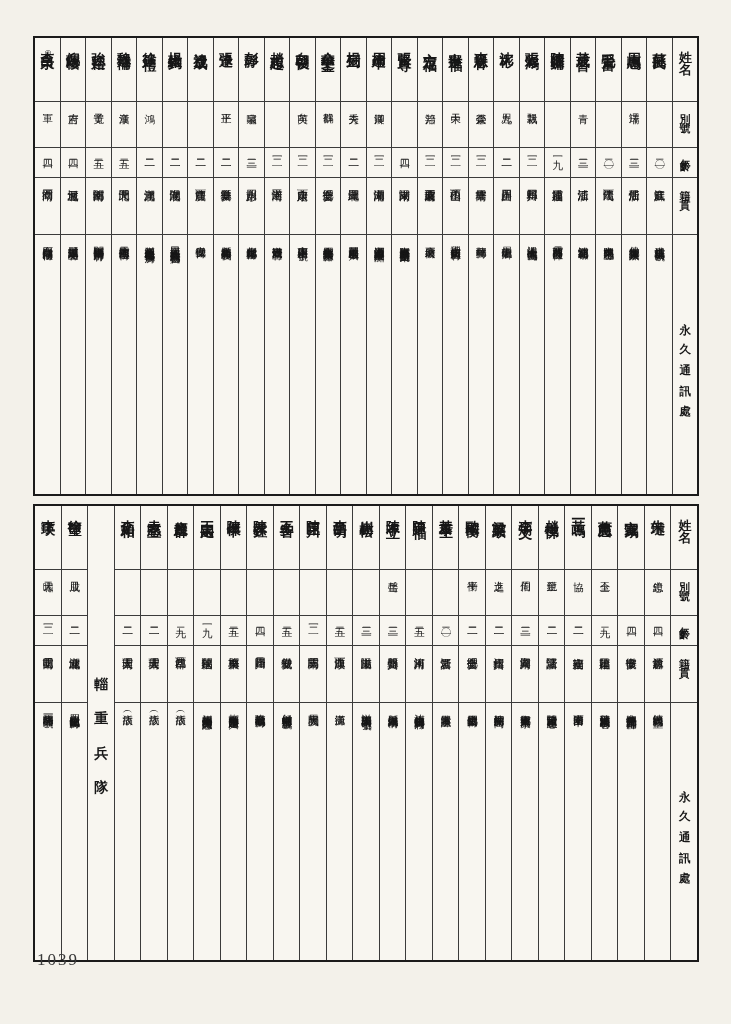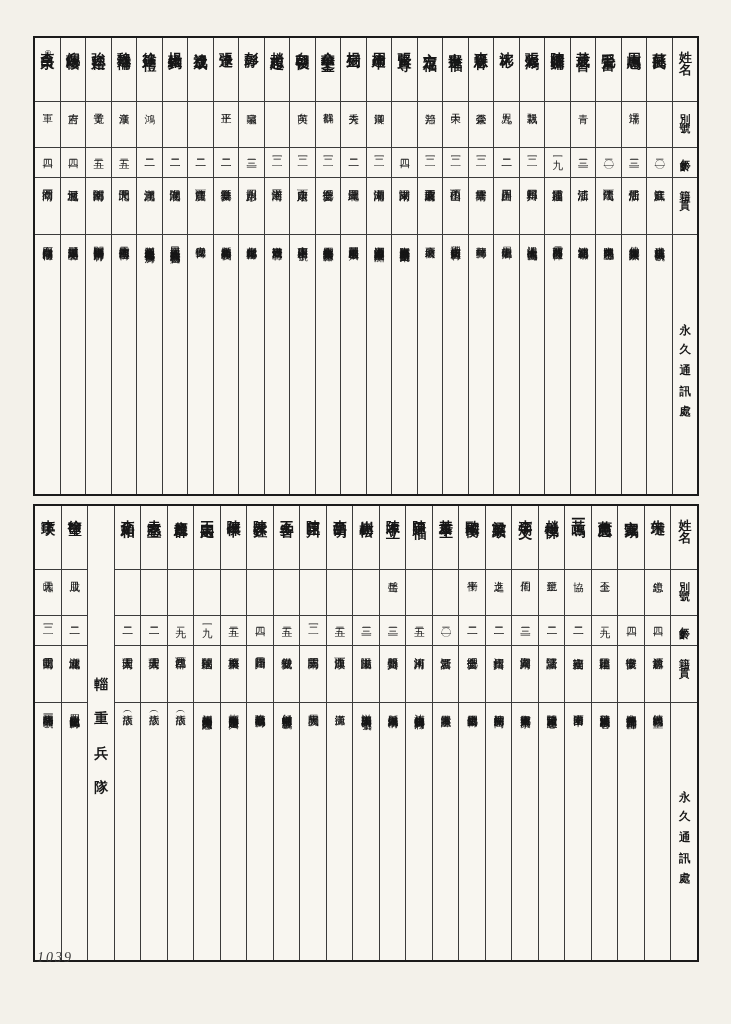--- a/index.html
+++ b/index.html
@@ -70,24 +70,23 @@
 
   .section-cell { flex: 1 1 auto; display: flex; justify-content: center; align-items: center; }
   .section-cell .sv { font-weight: bold; font-size: 14px; letter-spacing: 2.4em; }
 
   .mark { font-size: 8px; letter-spacing: 0; }
 
   .pagenum {
     position: absolute;
     left: 37px;
     top: 950px;
-    font-size: 14px;
+    font-size: 17px;
     letter-spacing: 2px;
     color: #3a3a3a;
-    font-style: italic;
   }
 </style>
 </head>
 <body>
 
 <div class="band" id="band-upper">
   <div class="col hdr">
     <div class="cell name">
         <span class="v hn">姓名</span>
       </div>

